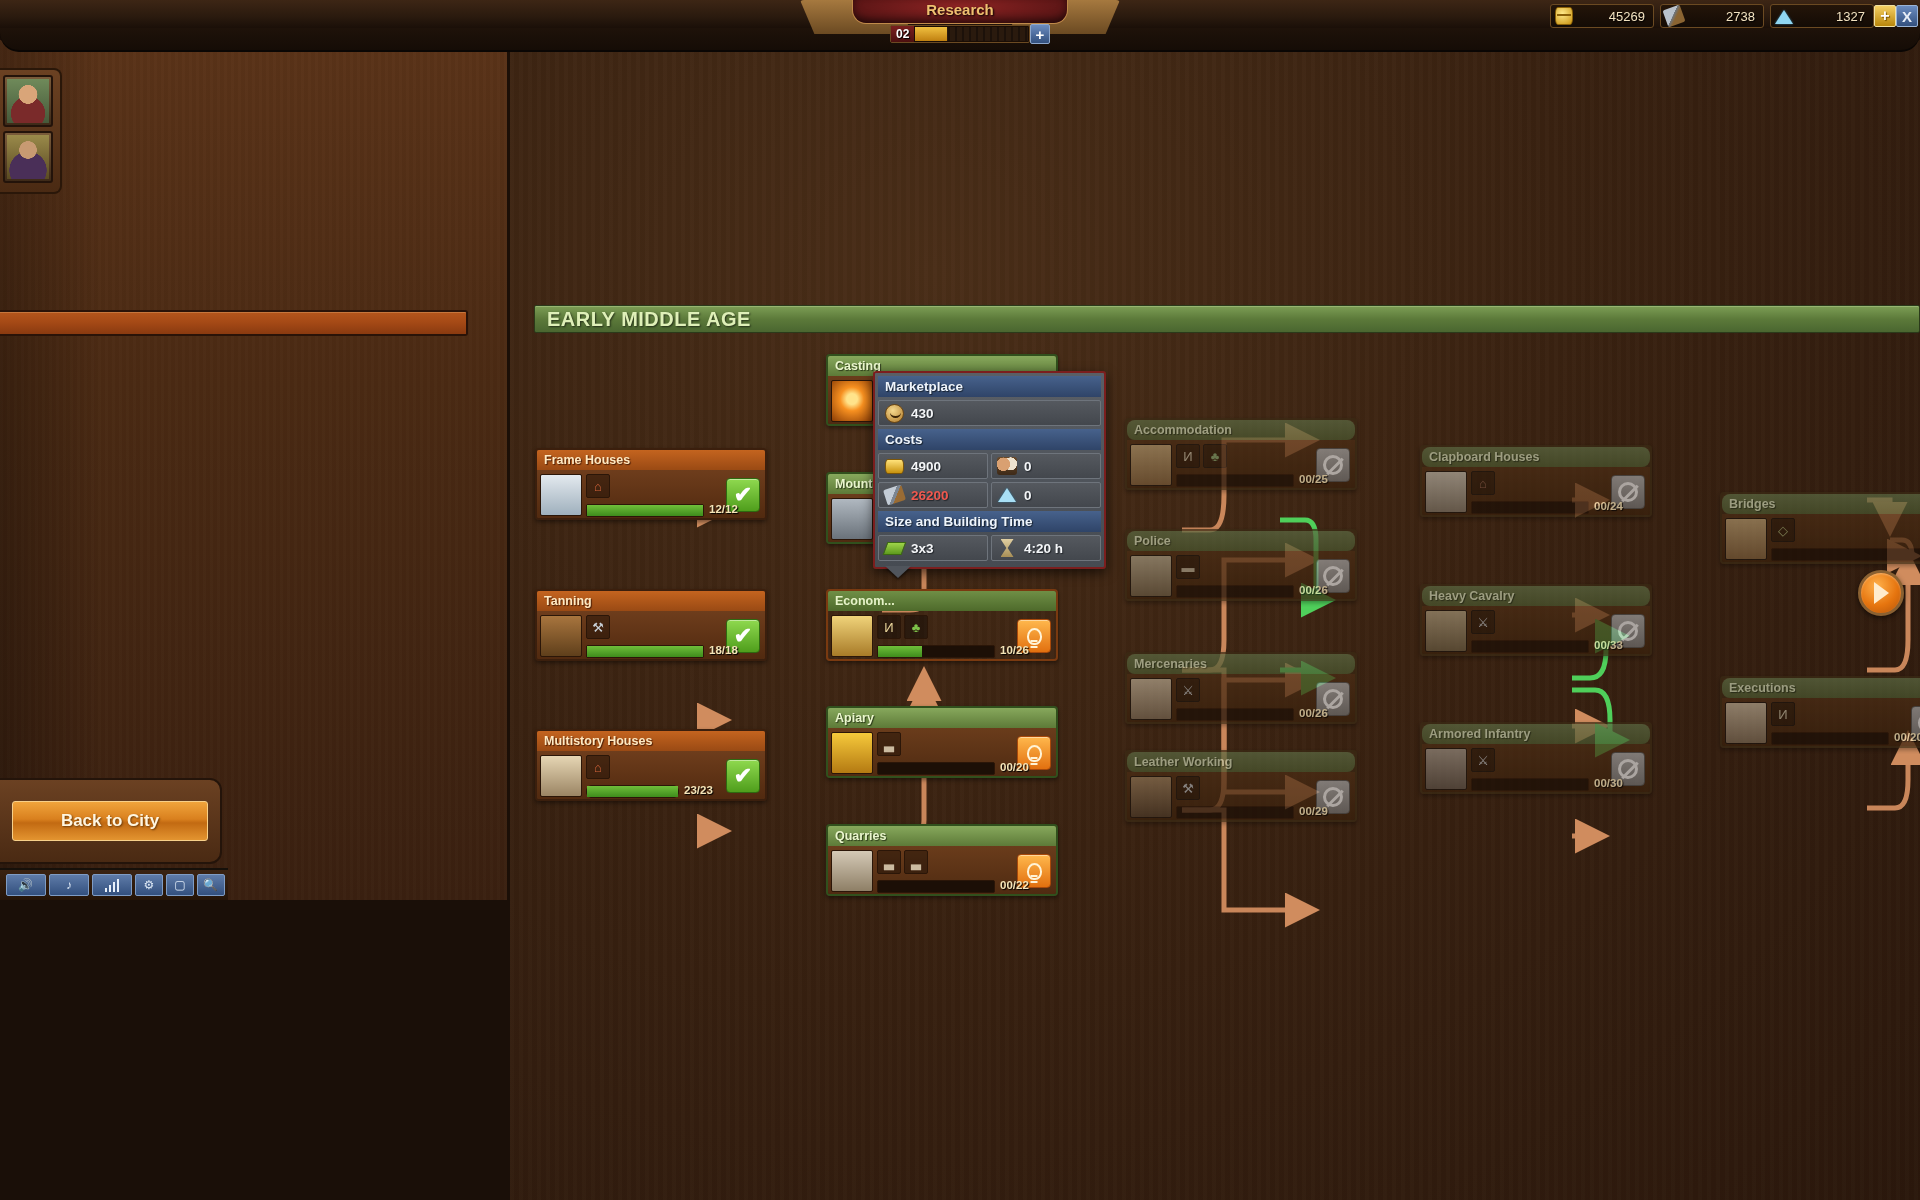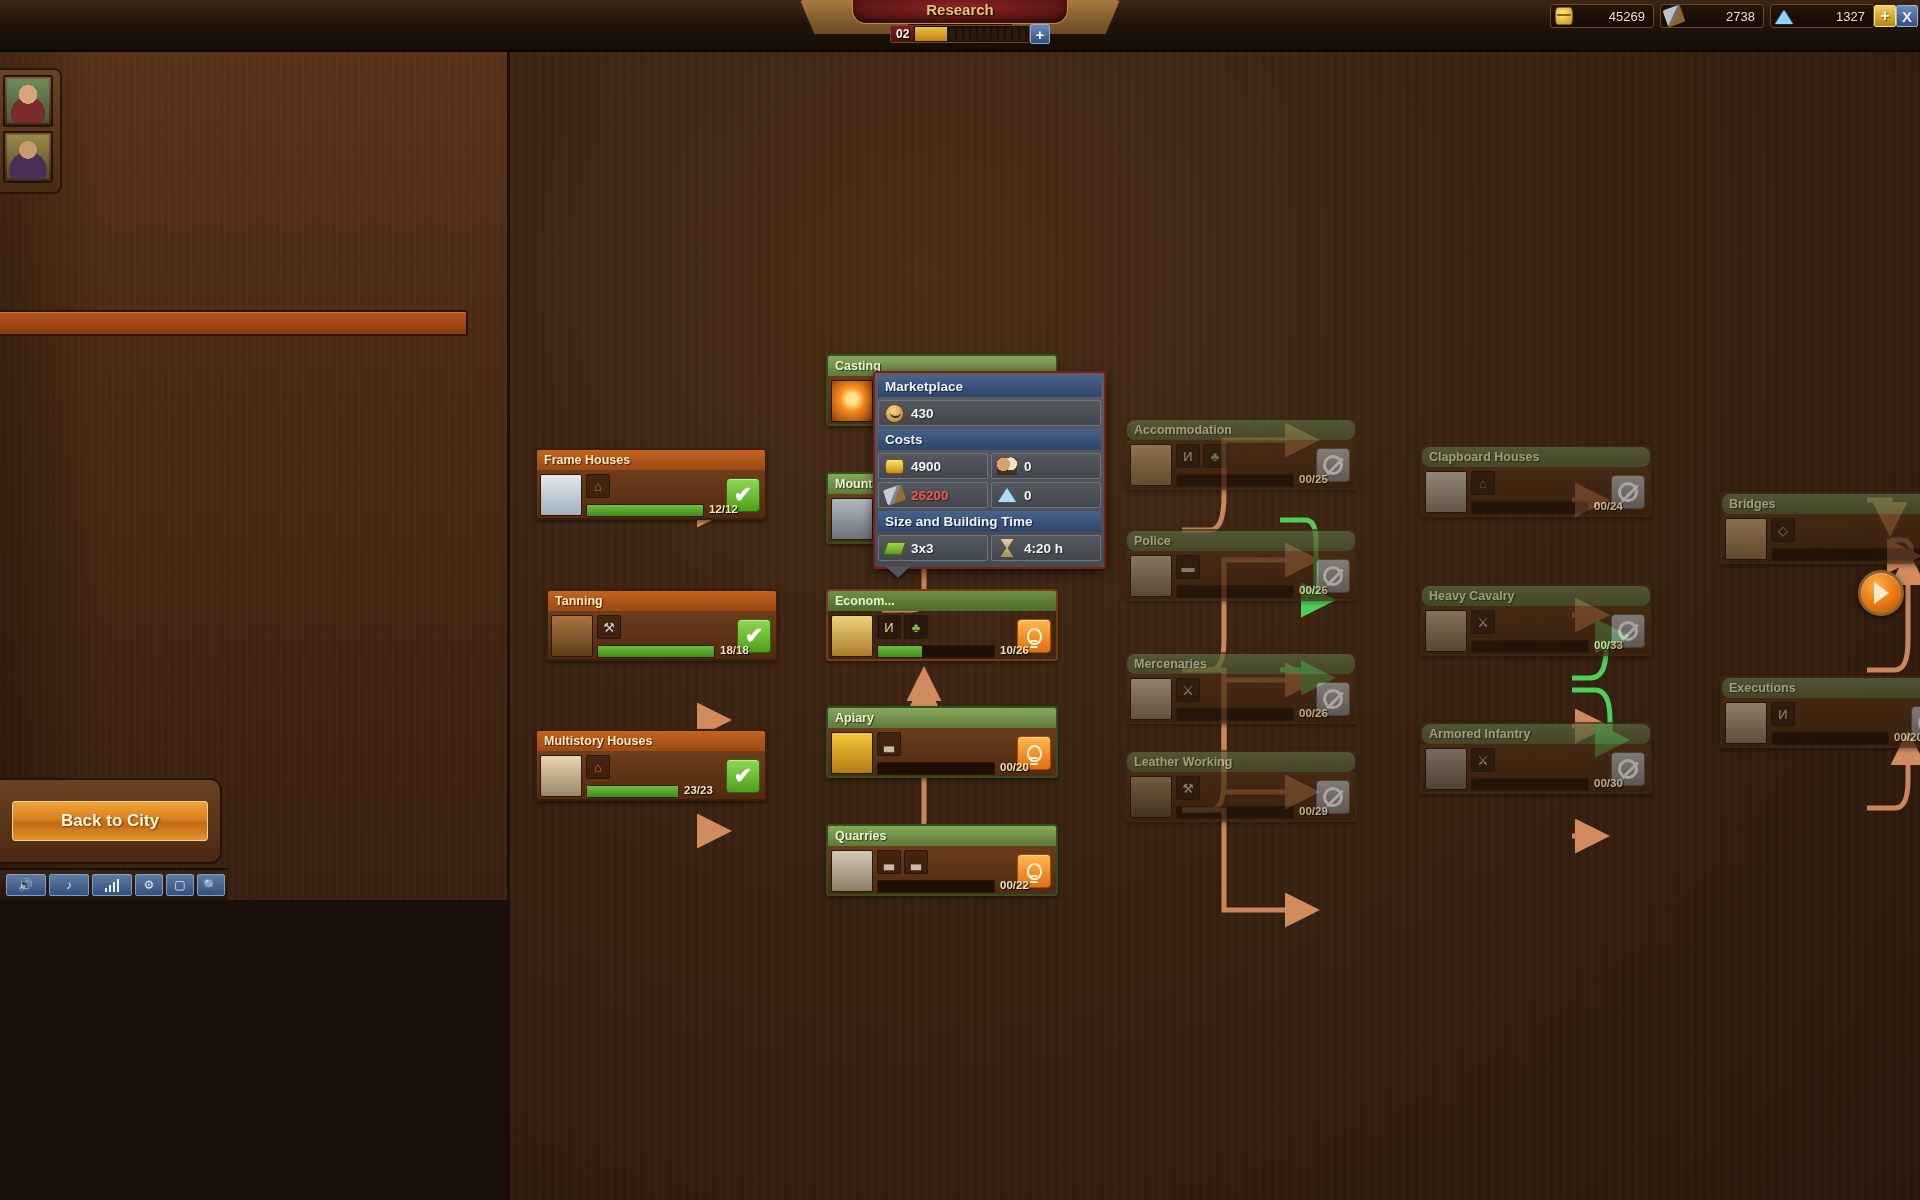--- a/index.html
+++ b/index.html
@@ -10,20 +10,21 @@
     background:#1a0f08;
     position:relative;
   }
 
   
   #topbar{
     position:absolute; left:0; top:0; width:1920px; height:52px;
     background:linear-gradient(#2a1a0e,#150c06);
     border-bottom:2px solid #0a0604;
     z-index:60;
+    border-radius:19px;
   }
   #topbar-wood{
     position:absolute; left:0; top:0; width:1920px; height:28px;
     background:linear-gradient(#3d2615 0%, #2a1a0e 60%, #1a0f08 100%);
   }
   .tab-wing{
     position:absolute; top:0; height:34px; width:120px;
     background:linear-gradient(#a6793f,#6b4a22);
     border-radius:4px;
   }
@@ -471,20 +472,23 @@
         </span>
     </div>
     <div class="tbtn">⚙</div>
     <div class="tbtn">▢</div>
     <div class="tbtn">🔍</div>
   </div>
 </div>
 
 <div id="tree">
 
+  <div id="age-banner">
+    <span>EARLY MIDDLE AGE</span>
+  </div>
 
   <svg id="links" viewBox="0 0 1410 1160">
     <defs>
       <marker id="ar-o" markerWidth="7" markerHeight="7" refX="5" refY="3.5" orient="auto">
         <path d="M0,0 L7,3.5 L0,7 z" fill="#d08c5e"></path>
       </marker>
       <marker id="ar-g" markerWidth="7" markerHeight="7" refX="5" refY="3.5" orient="auto">
         <path d="M0,0 L7,3.5 L0,7 z" fill="#4fcf5a"></path>
       </marker>
     </defs>
@@ -535,21 +539,21 @@
               <div class="req r-house">⌂</div>
             </div>
             <div class="prog" style="width: 118px;">
               <div class="fill" style="width: 100%;"></div>
               <div class="txt">12/12</div>
             </div>
           </div>
           <div class="status chk">✔</div>
         </div>
       </div>
-      <div class="tech done" style="left: 36px; top: 549px;">
+      <div class="tech done" style="left: 25px; top: 549px;">
         <div class="hdr">Tanning</div>
         <div class="body">
           <div class="thumb th14"></div>
           <div class="mid">
             <div class="reqs">
               <div class="req r-hammer">⚒</div>
             </div>
             <div class="prog" style="width: 118px;">
               <div class="fill" style="width: 100%;"></div>
               <div class="txt">18/18</div>

